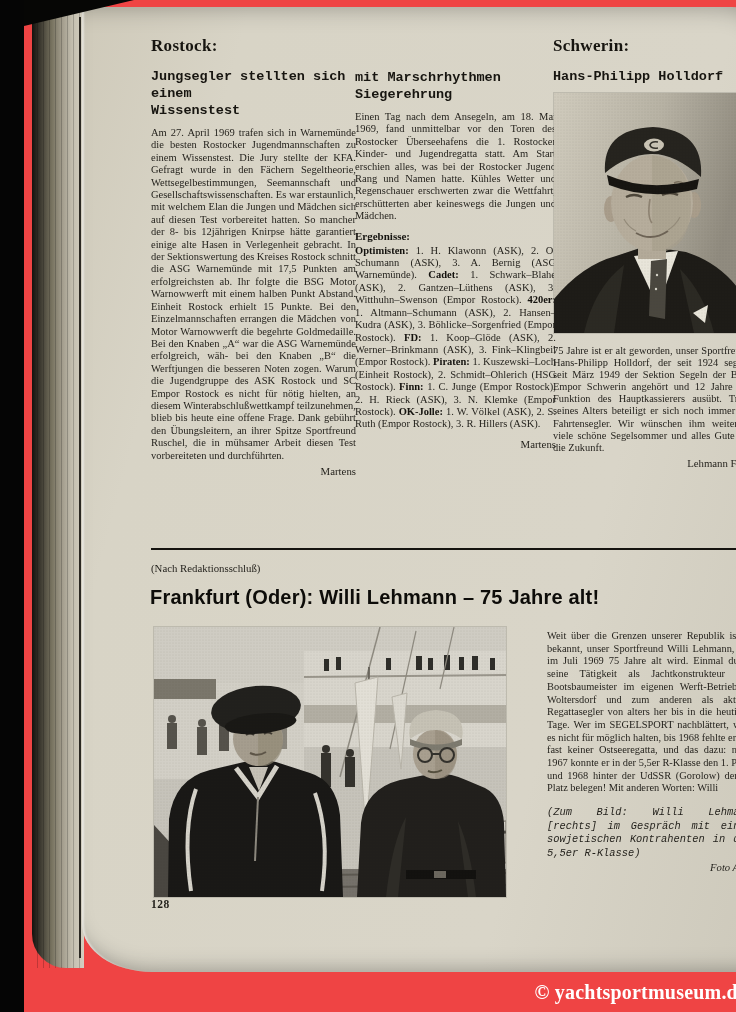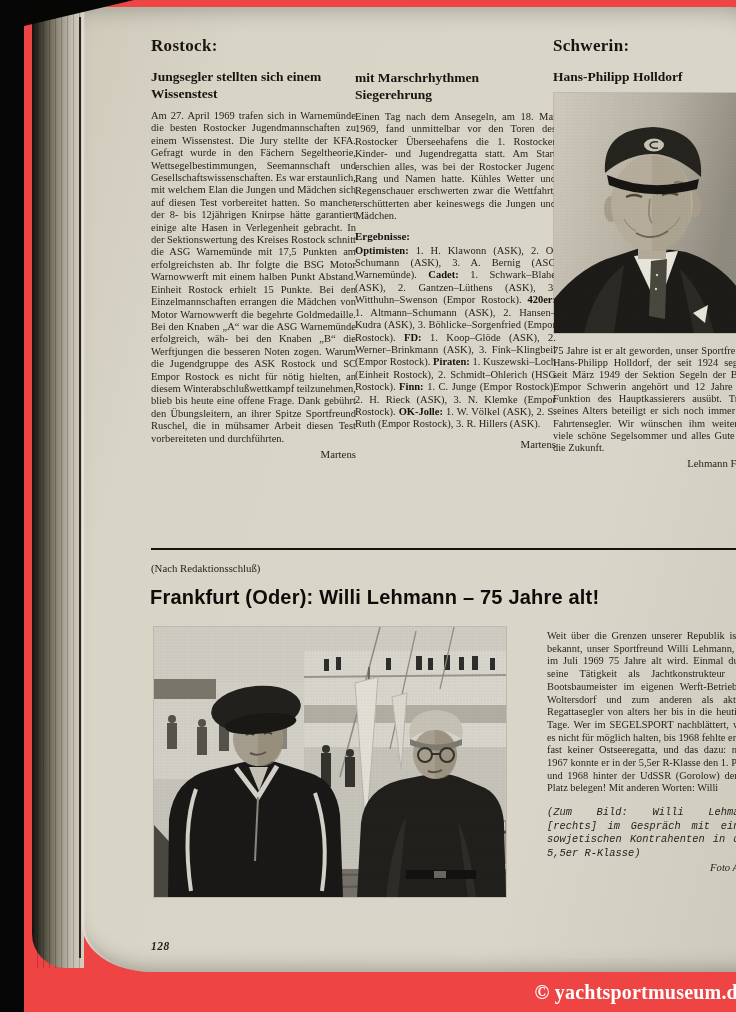--- a/index.html
+++ b/index.html
@@ -19,21 +19,21 @@
     box-shadow:inset 3px 0 2px -1px rgba(255,255,255,.5), inset 0 -14px 22px -14px rgba(0,0,0,.35),
                inset -10px 18px 24px -18px rgba(0,0,0,.3);}
   .corner-tl{position:absolute;left:0;top:0;width:110px;height:26px;background:#060605;z-index:3;
     clip-path:polygon(0 0,100% 0,0 100%);}
   .edge-notch{position:absolute;left:719px;top:339px;width:10px;height:17px;background:#0d0c0a;
     border-radius:50%;transform:rotate(-16deg);z-index:3;}
   .content{position:absolute;inset:0;z-index:2;}
 
   .abs{position:absolute;}
   .section-label{font-weight:bold;font-size:17px;line-height:19px;letter-spacing:.3px;color:#171510;}
-  .art-title{font-weight:bold;font-size:13.5px;line-height:17px;color:#171510;}
+  .art-title{font-weight:bold;font-size:13.5px;line-height:17px;color:#171510;font-family:Liberation Mono, monospace;}
   .body-txt{font-size:10.5px;line-height:12.4px;text-align:justify;}
   .body-txt b{color:#14120e;}
   .byline{text-align:right;font-size:10.8px;margin-top:3px;}
   .results-label{font-weight:bold;font-size:11px;margin:7px 0 3px 0;color:#14120e;}
 
   #col1{left:127px;top:36px;width:205px;}
   #col2{left:331px;top:69px;width:201px;}
   #col3{left:529px;top:36px;width:198px;}
   #col1 .section-label{margin-bottom:13px;}
   #col3 .section-label{margin-bottom:13px;}
@@ -44,21 +44,21 @@
 
   .divider{left:127px;top:548px;width:598px;height:2px;background:#15130f;}
   #note{left:127px;top:562px;font-size:10.8px;}
   #headline{left:126px;top:585px;width:560px;font-family:"Liberation Sans","DejaVu Sans",sans-serif;
     font-weight:bold;font-size:20px;line-height:24px;color:#0d0c09;letter-spacing:.2px;}
   .photo2{left:130px;top:627px;width:352px;height:270px;box-shadow:0 0 0 1px rgba(0,0,0,.12);}
   #fcol{left:523px;top:630px;width:205px;}
   #fcol .body-txt{font-size:10.4px;line-height:12.7px;}
   .caption{font-style:italic;font-size:10.4px;line-height:13.5px;margin-top:11px;text-align:justify;font-family:Liberation Mono, monospace;}
   .credit{font-style:italic;font-size:10.6px;text-align:right;margin-top:2px;}
-  #pagenum{left:127px;top:940px;font-weight:bold;font-size:11.5px;letter-spacing:.5px;font-style:italic;}
+  #pagenum{left:127px;top:898px;font-weight:bold;font-size:11.5px;letter-spacing:.5px;}
   .watermark{position:absolute;right:13px;top:981px;z-index:4;color:#ffffff;
     font-family:Liberation Serif, serif;font-weight:bold;font-size:20px;letter-spacing:.2px;}
   svg{display:block;}
 </style>
 </head>
 <body>
 
 <div class="scan">
 
   <div class="fore-edge"></div>

